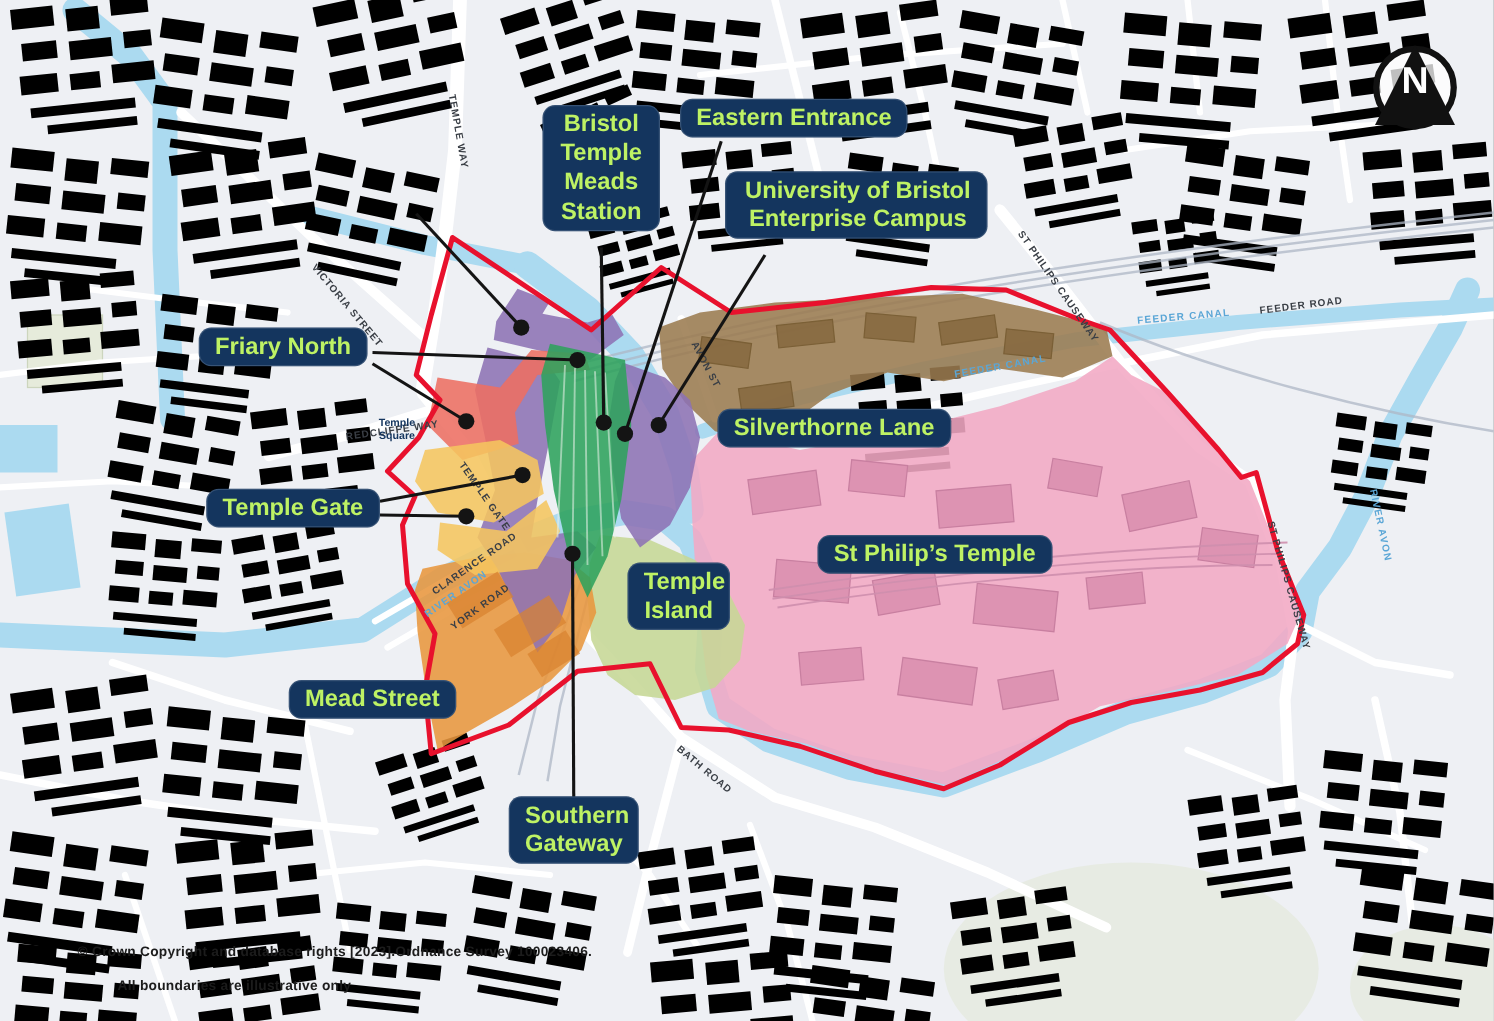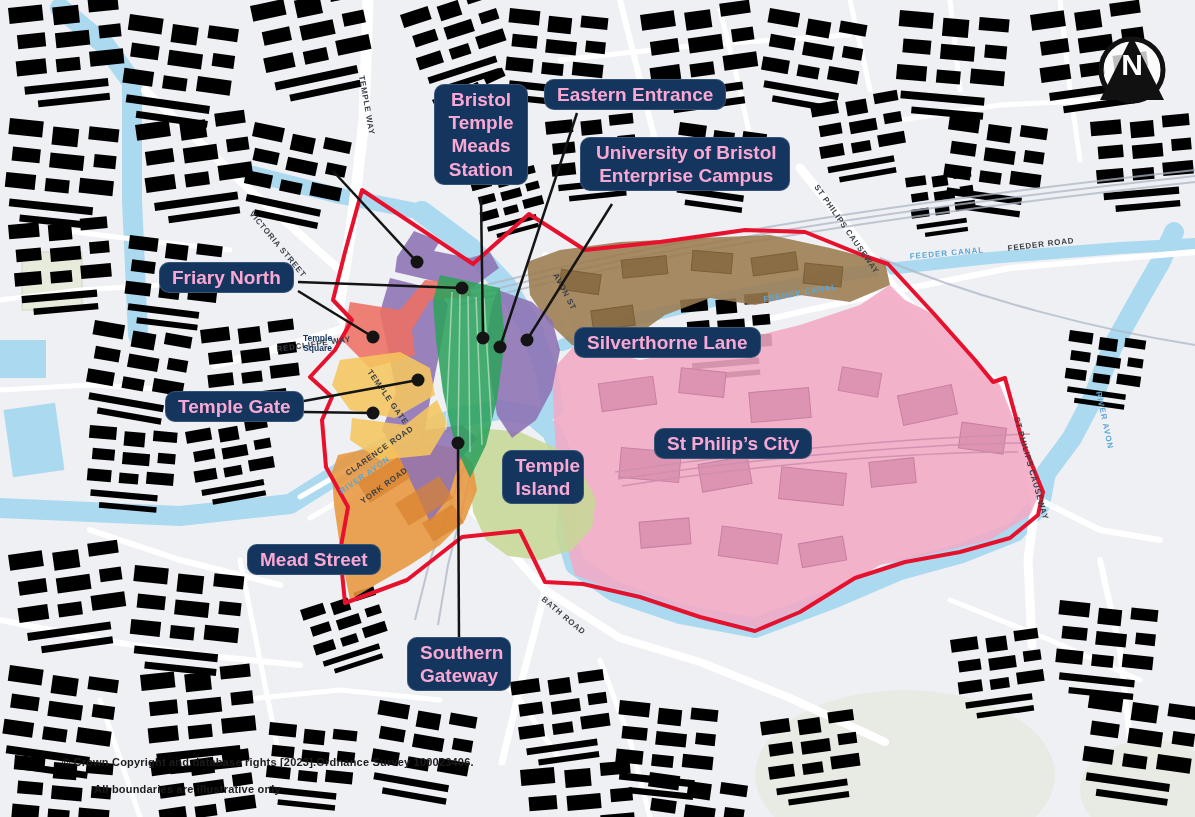--- a/index.html
+++ b/index.html
@@ -4,21 +4,21 @@
 <style>
   html,body{margin:0;padding:0;background:#666;}
   #stage{position:relative;width:1195px;height:817px;background:#eef0f4;overflow:hidden;
          font-family:"Liberation Sans","DejaVu Sans",sans-serif;}
   #stage svg{position:absolute;left:0;top:0;}
   .road{stroke:#ffffff;fill:none;stroke-linecap:round;stroke-linejoin:round;}
   .water{stroke:#abdaf0;fill:none;stroke-linecap:round;stroke-linejoin:round;}
   .rl{font-size:8px;font-weight:bold;fill:#3a3f46;letter-spacing:.8px;}
   .wl{font-size:8px;font-weight:bold;fill:#5aa6d6;letter-spacing:1px;}
   .rail{stroke:#aeb7c5;fill:none;stroke-width:2;opacity:.75;}
-  .zlabel{position:absolute;background:#14355e;color:#f9a8d4;font-weight:bold;font-size:19px;
+  .zlabel{position:absolute;background:#14355e;color:#bef264;font-weight:bold;font-size:19px;
           line-height:1.22;padding:4px 13px;border-radius:10px;white-space:pre-line;
           text-align:center;box-shadow:0 0 0 1px rgba(255,255,255,.15) inset;}
   .minilabel{position:absolute;color:#14355e;font-weight:bold;font-size:8.5px;line-height:1.15;
           white-space:pre-line;text-align:center;}
   .footer-line{position:absolute;left:62px;font-size:11px;font-weight:bold;color:#1c1c1c;letter-spacing:.2px;text-align:center;}
   #compass{position:absolute;left:1096px;top:34px;width:72px;height:72px;}
   #compass .nletter{position:absolute;left:0;top:14px;width:72px;text-align:center;
           color:#ffffff;font-weight:bold;font-size:30px;}
 </style>
 </head>
@@ -256,24 +256,24 @@
 <div class="zlabel" style="left:434px;top:84px;width:68px;">Bristol
 Temple
 Meads
 Station</div>
 <div class="zlabel" style="left:544px;top:79px;">Eastern Entrance</div>
 <div class="zlabel" style="left:580px;top:137px;padding-left:16px;">University of Bristol
 Enterprise Campus</div>
 <div class="zlabel" style="left:159px;top:262px;">Friary North</div>
 <div class="zlabel" style="left:574px;top:298px;margin-top:29px;">Silverthorne Lane</div>
 <div class="zlabel" style="left:165px;top:391px;">Temple Gate</div>
-<div class="zlabel" style="left:654px;top:428px;">St Philip’s City</div>
+<div class="zlabel" style="left:654px;top:428px;">St Philip’s Temple</div>
 <div class="zlabel" style="left:502px;top:450px;width:56px;">Temple
 Island</div>
-<div class="zlabel" style="left:231px;top:544px;margin-left:16px;">Mead Street</div>
+<div class="zlabel" style="left:231px;top:544px;">Mead Street</div>
 <div class="zlabel" style="left:407px;top:637px;width:78px;">Southern
 Gateway</div>
 
 <div class="minilabel" style="left:303px;top:334px;">Temple
 Square</div>
 
 <div id="compass">
   <svg width="72" height="72" viewBox="0 0 72 72">
     <circle cx="36" cy="36" r="31" fill="rgba(255,255,255,0.75)" stroke="#111111" stroke-width="5"></circle>
     <polygon points="36,2 4,66 68,66" fill="#111111"></polygon>

